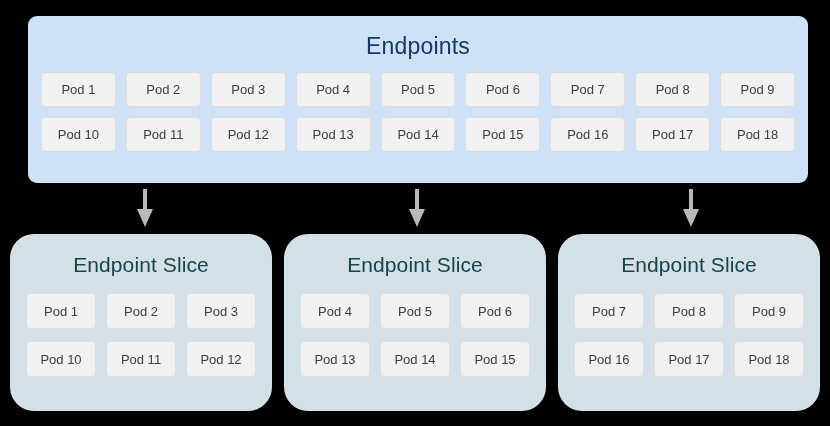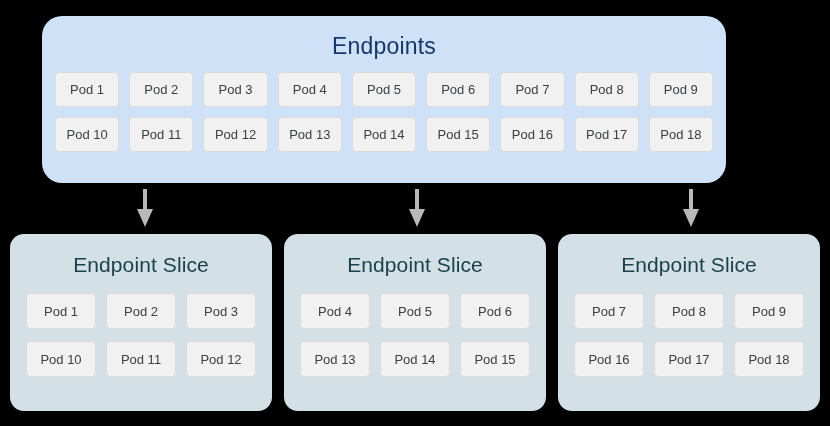--- a/index.html
+++ b/index.html
@@ -17,26 +17,26 @@
   #stage {
     position: relative;
     width: 830px;
     height: 426px;
     background: #000000;
   }
 
   
   .endpoints-panel {
     position: absolute;
-    left: 42px;
+    left: 28px;
     top: 16px;
-    width: 684px;
+    width: 780px;
     height: 167px;
     background: #cfe1f6;
-    border-radius: 20px;
+    border-radius: 9px;
     box-sizing: border-box;
   }
   .endpoints-title {
     text-align: center;
     color: #15386b;
     font-size: 23px;
     font-weight: 400;
     letter-spacing: 0.2px;
     padding-top: 16px;
     line-height: 28px;
@@ -95,21 +95,21 @@
   #arrow-2 { left: 406px; }
   #arrow-3 { left: 680px; }
 
   
   .slice-panel {
     position: absolute;
     top: 234px;
     width: 262px;
     height: 177px;
     background: #d3e1e6;
-    border-radius: 14px;
+    border-radius: 24px;
     box-sizing: border-box;
   }
   #slice-0 { left: 10px; }
   #slice-1 { left: 284px; }
   #slice-2 { left: 558px; }
 
   .slice-title {
     text-align: center;
     color: #1b424c;
     font-size: 21px;

